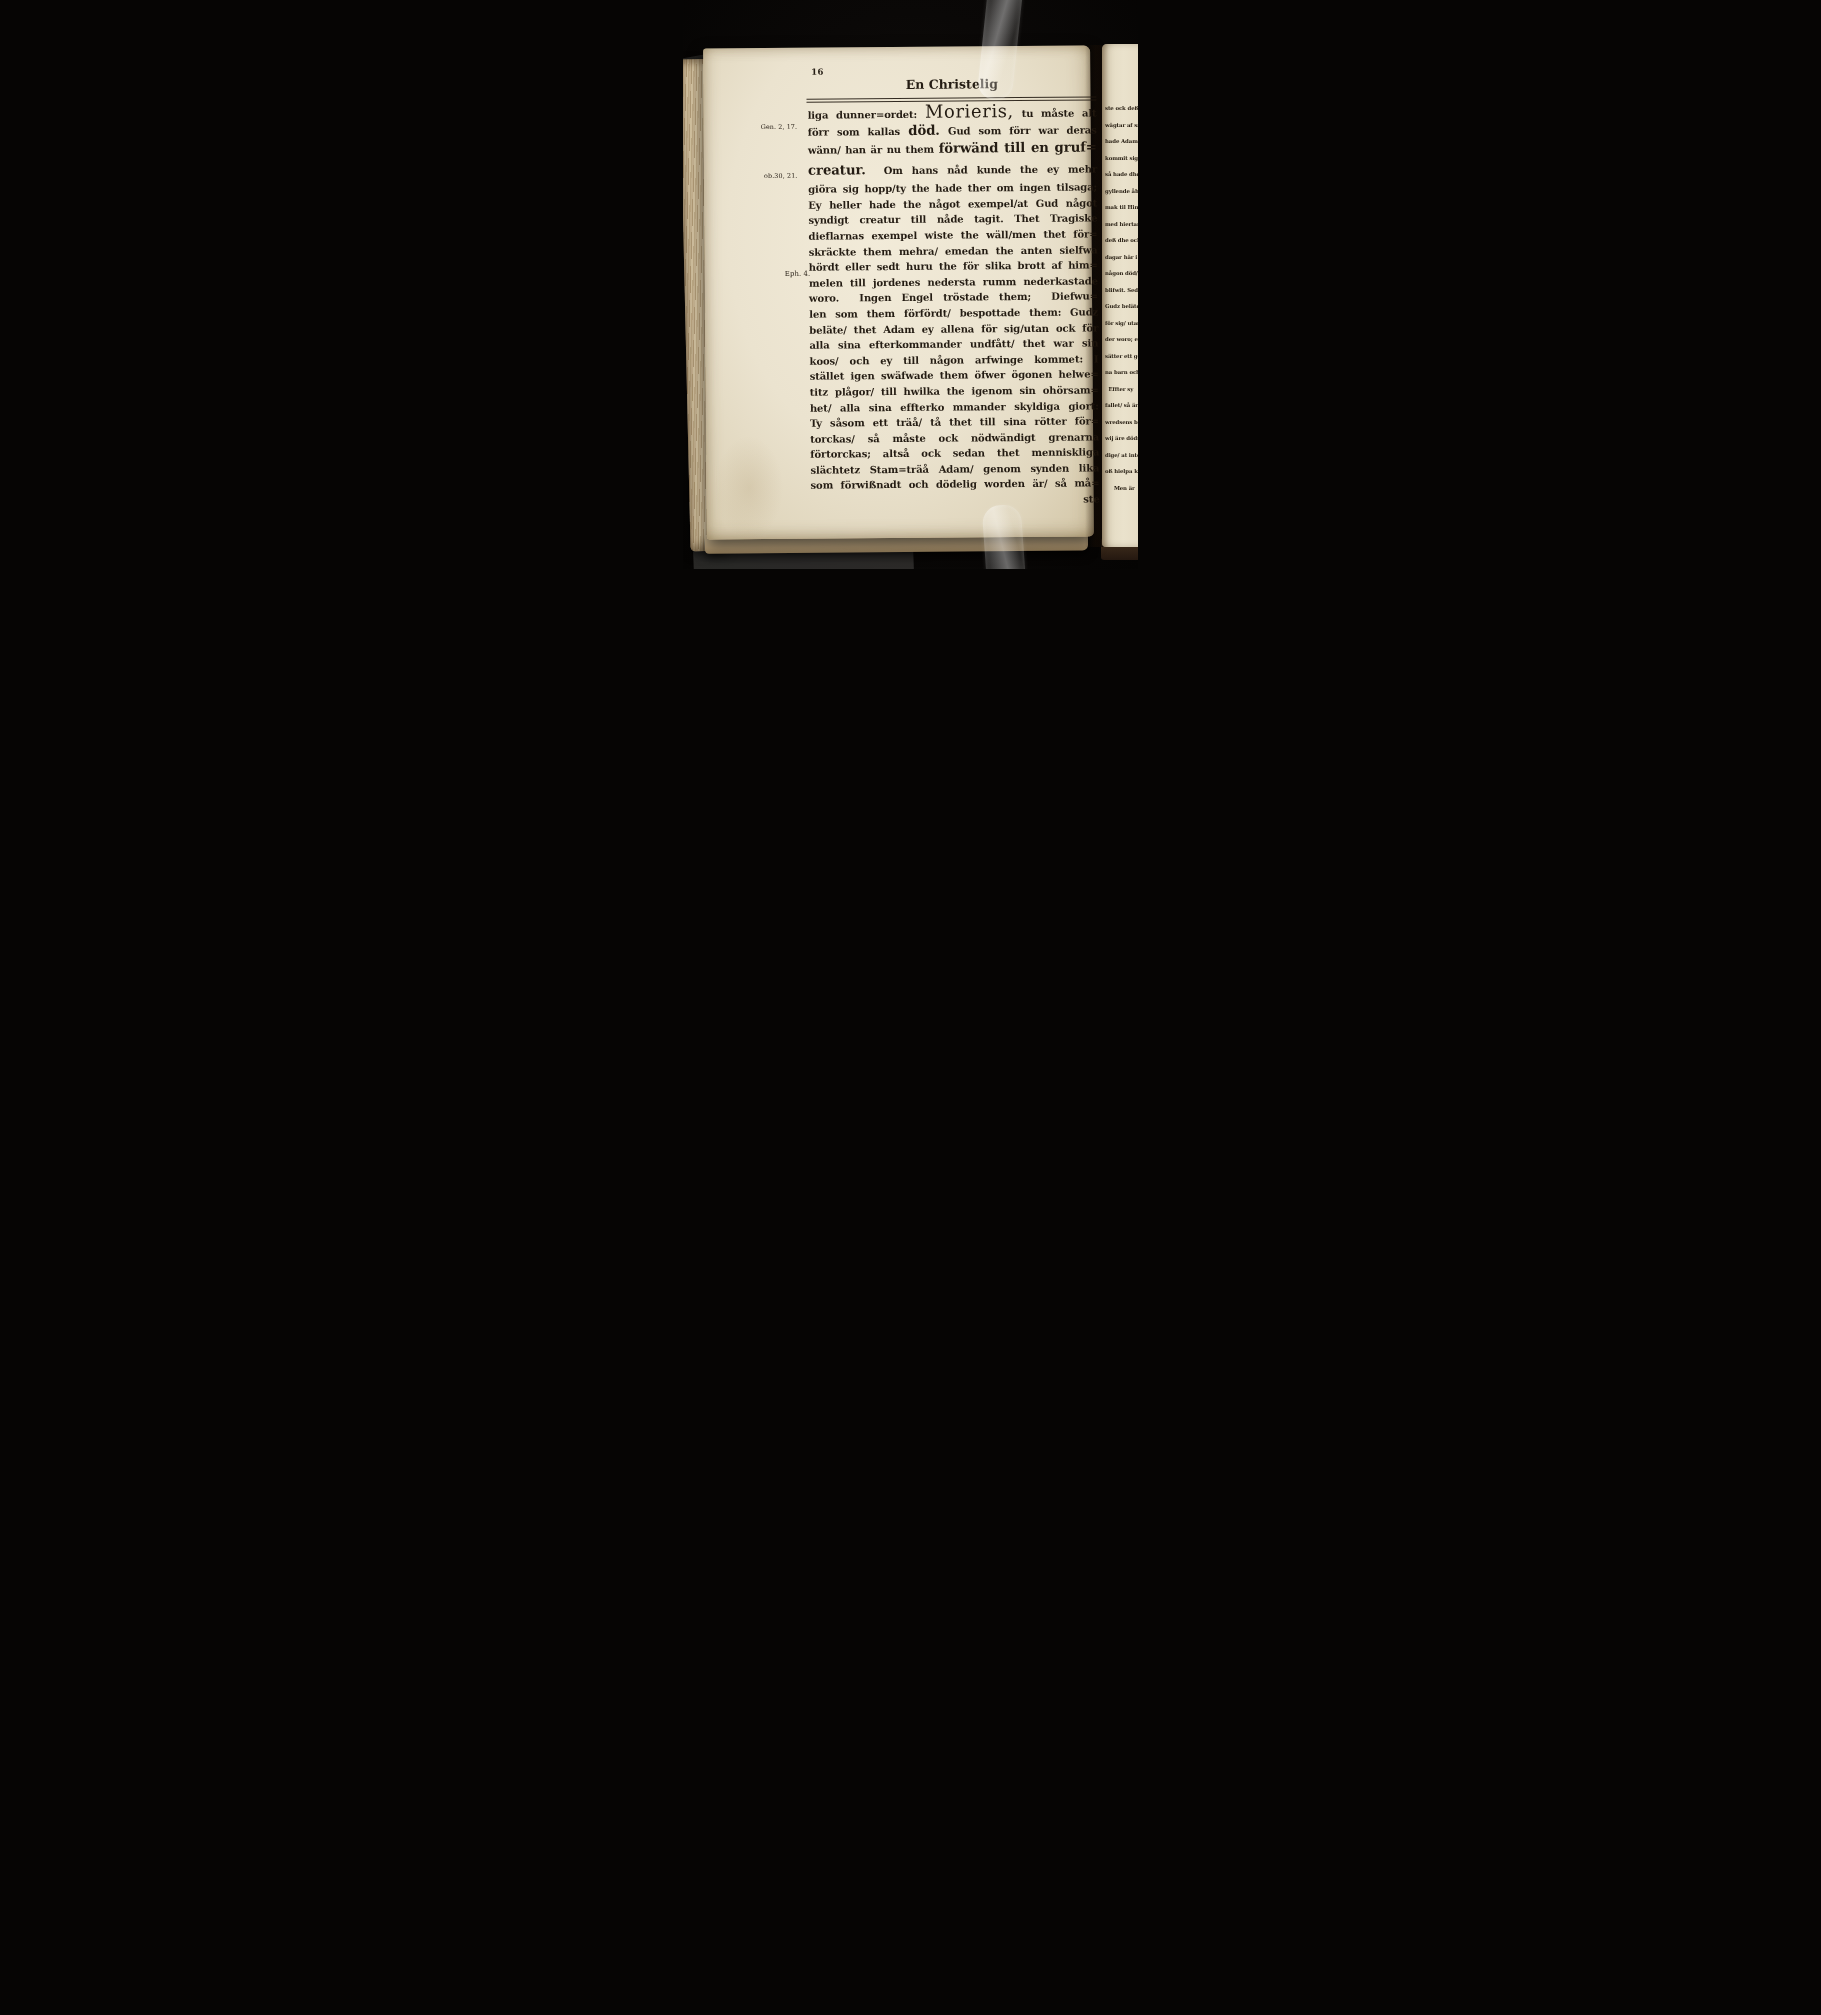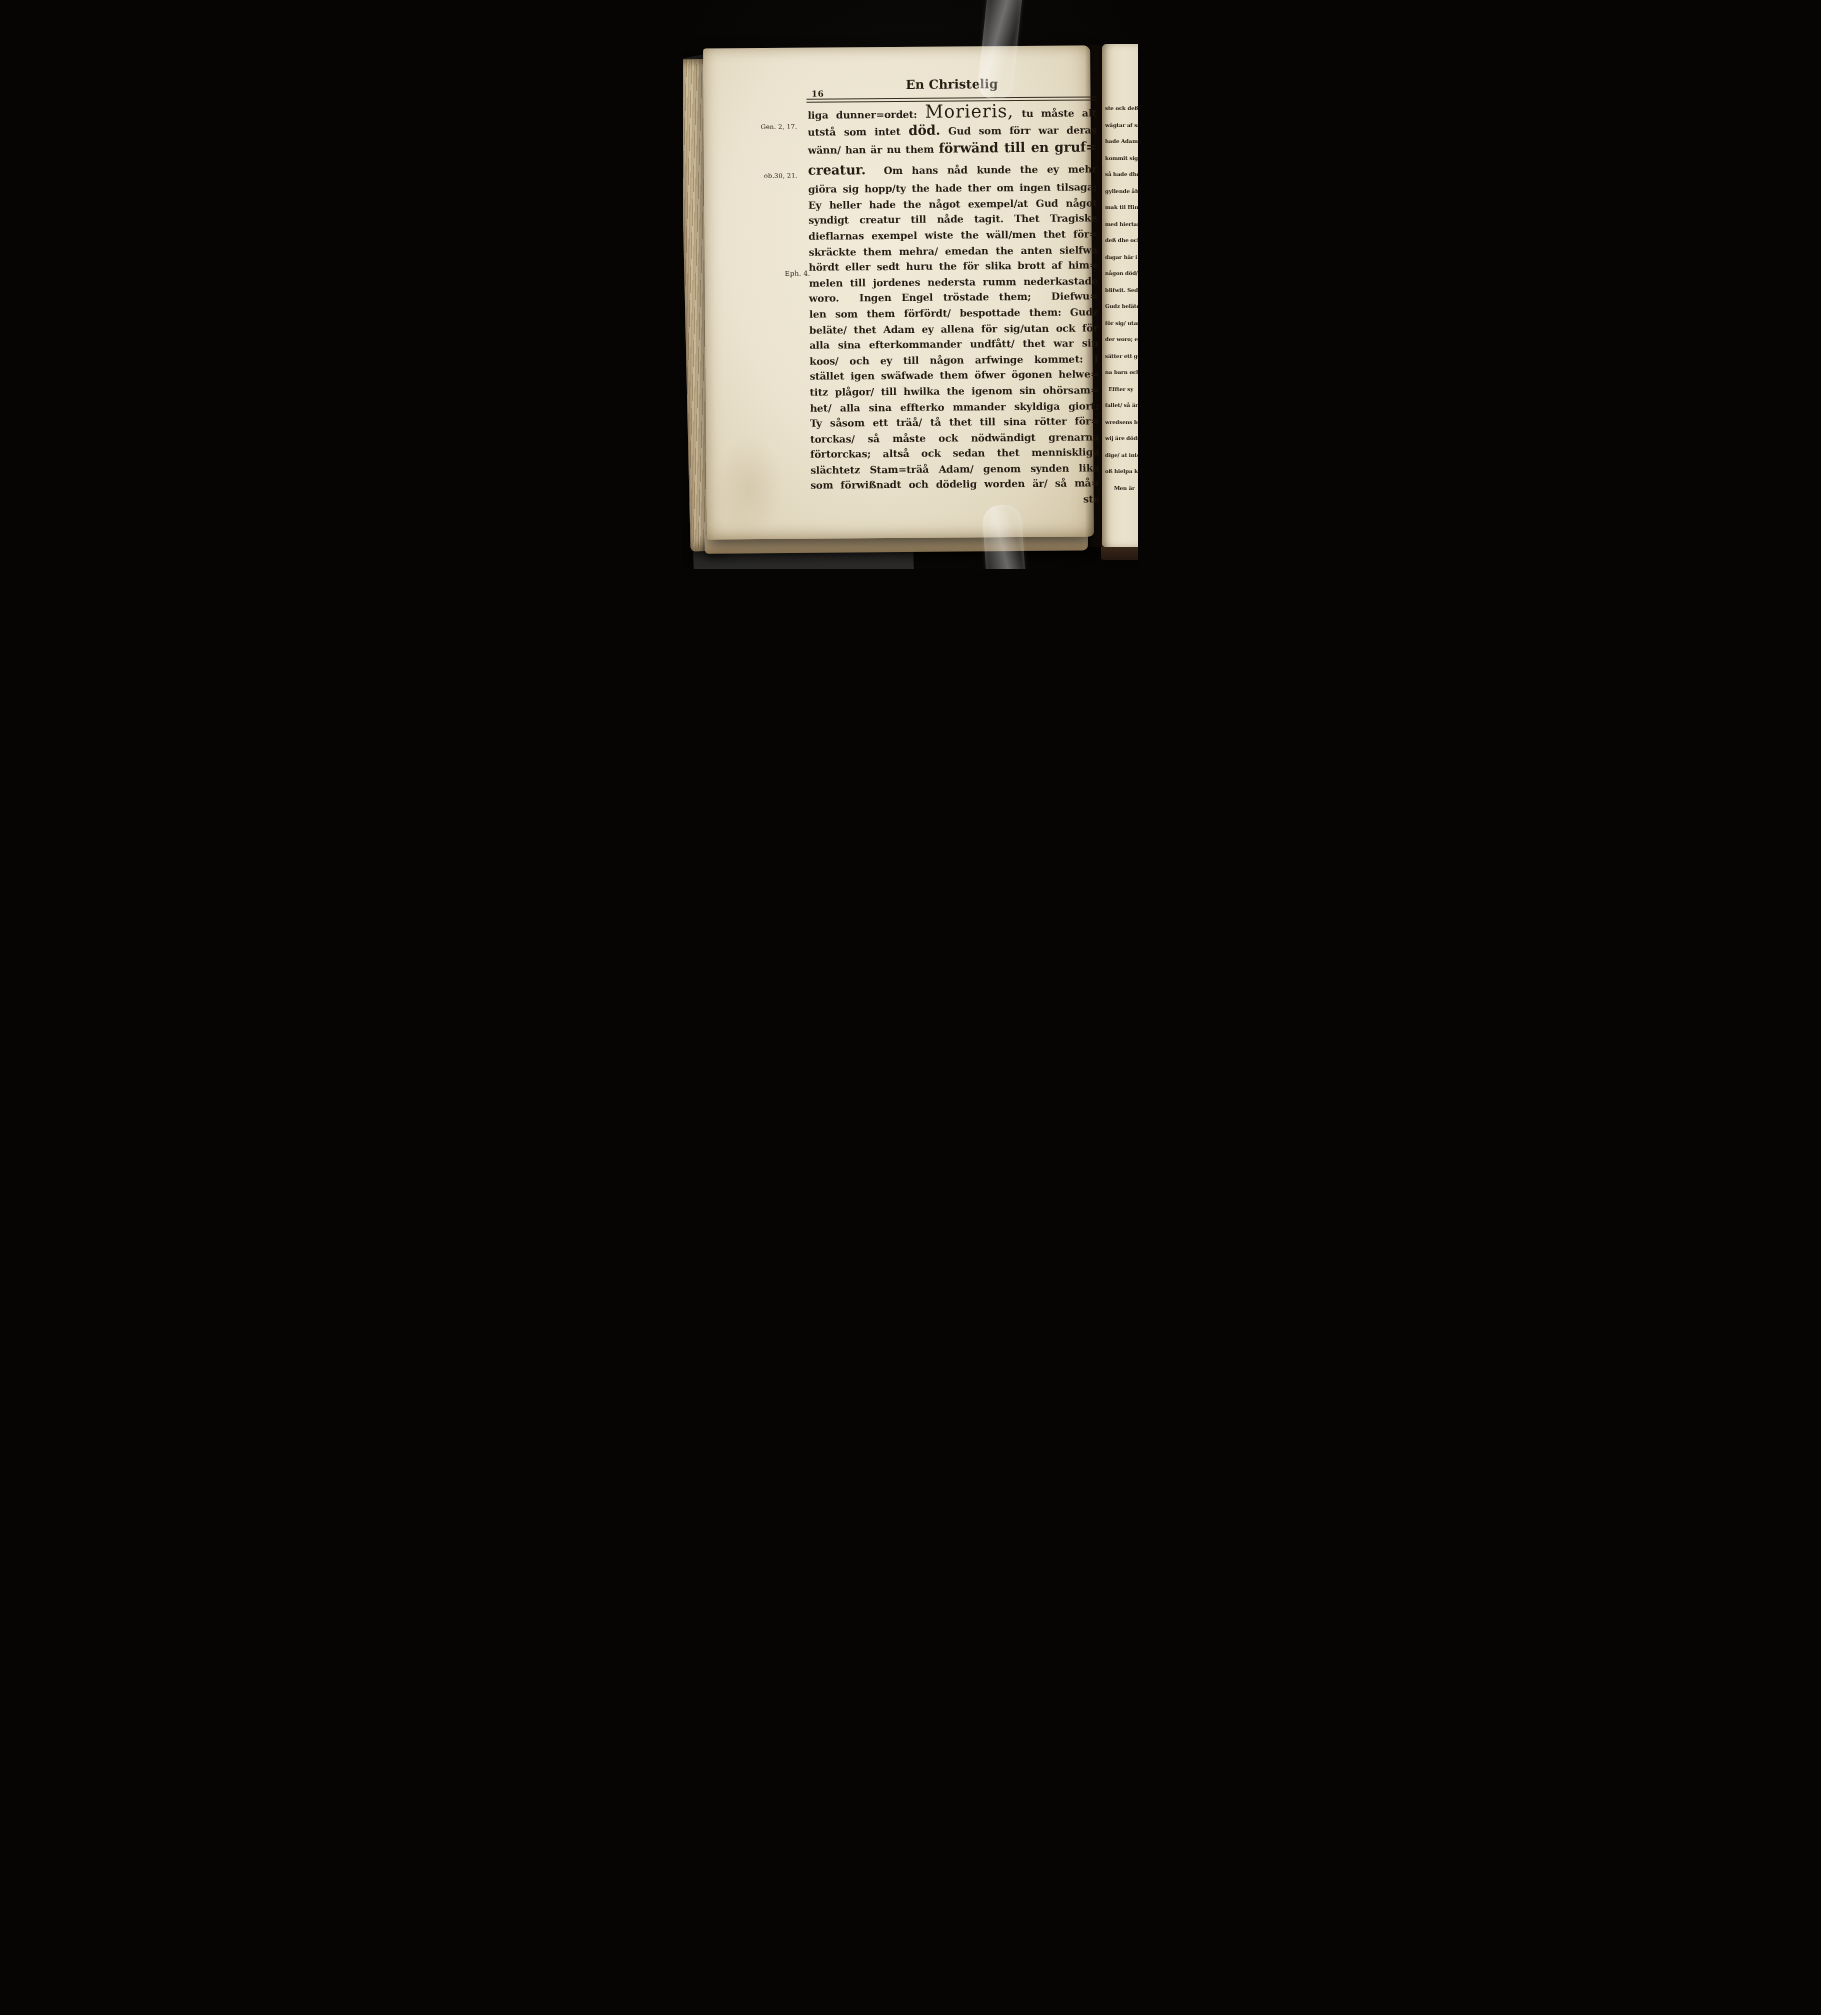--- a/index.html
+++ b/index.html
@@ -44,21 +44,21 @@
   .cover-top-right{position:absolute;left:447px;top:114px;width:8.9px;height:103px;
     background:linear-gradient(to right,#2e2114,#4b3723);}
   .cover-bottom-right{position:absolute;left:418px;top:538px;width:37px;height:22px;
     background:linear-gradient(to bottom,#45321f,#241810);border-radius:3.2px 0 0 3.2px;}
   .right-page{position:absolute;left:419px;top:44px;width:36px;height:503px;border-radius:4.8px 0 0 4px;
     background:linear-gradient(to right,#cfc2a4 0%, #e4dbc3 18%, #eae2cc 60%, #e6ddc6 100%);
     box-shadow:inset 5.6px 0 8px -3.2px rgba(60,38,15,.55);}
 
   
   .page-content{position:absolute;inset:0;font-family:"DejaVu Serif","Liberation Serif",serif;color:var(--ink,#241c13);}
-  .page-num{position:absolute;left:108px;top:41px;font-size:8.5px;font-weight:700;letter-spacing:0.4px;}
+  .page-num{position:absolute;left:108px;top:19px;font-size:8.5px;font-weight:700;letter-spacing:0.4px;}
   .running-title{position:absolute;left:104px;top:30px;width:289px;text-align:center;font-size:12.5px;font-weight:700;}
   .header-rule{position:absolute;left:103px;top:51px;width:290px;height:2.4px;
     border-top:1.4px solid var(--ink,#241c13);border-bottom:0.8px solid var(--ink,#241c13);opacity:.92;}
   .margin-note{position:absolute;font-size:6.4px;font-weight:400;letter-spacing:0.1px;}
   .mn1{left:57px;top:75px;} .mn2{left:60px;top:109px;margin-top:15px;} .mn3{left:80px;top:222px;font-size:6.9px;}
   .body-text{position:absolute;left:104px;top:57px;width:289px;font-size:10px;font-weight:700;letter-spacing:-0.1px;}
   .ln{line-height:15.6px;text-align:justify;text-align-last:justify;}
   .ln-big{line-height:20px;}
   .big{font-size:13.3px;}
   .roman{font-size:18px;font-weight:400;letter-spacing:0.6px;}
@@ -90,21 +90,21 @@
       <div class="page-num">16</div>
       <div class="running-title">En Christelig</div>
       <div class="header-rule"></div>
 
       <div class="margin-note mn1">Gen. 2, 17.</div>
       <div class="margin-note mn2">ob.30, 21.</div>
       <div class="margin-note mn3">Eph. 4.</div>
 
       <div class="body-text">
         <div class="ln"><span>liga dunner=ordet: </span><span class="roman">Morieris,</span><span> tu måste alt</span></div>
-        <div class="ln"><span>utstå som intet </span><span class="big">död.</span><span> Gud som förr war deras</span></div>
+        <div class="ln"><span>förr som kallas </span><span class="big">död.</span><span> Gud som förr war deras</span></div>
         <div class="ln ln-big"><span>wänn/ han är nu them </span><span class="big">förwänd till en gruf=</span></div>
         <div class="ln ln-big"><span class="big">creatur.</span><span>&nbsp; Om hans nåd kunde the ey mehr</span></div>
 
         <div class="ln">giöra sig hopp/ty the hade ther om ingen tilsaga;</div>
         <div class="ln">Ey heller hade the något exempel/at Gud något</div>
         <div class="ln">syndigt creatur till nåde tagit. Thet Tragiske</div>
         <div class="ln">dieflarnas exempel wiste the wäll/men thet för=</div>
         <div class="ln">skräckte them mehra/ emedan the anten sielfwa</div>
         <div class="ln">hördt eller sedt huru the för slika brott af him=</div>
         <div class="ln">melen till jordenes nedersta rumm nederkastade</div>

